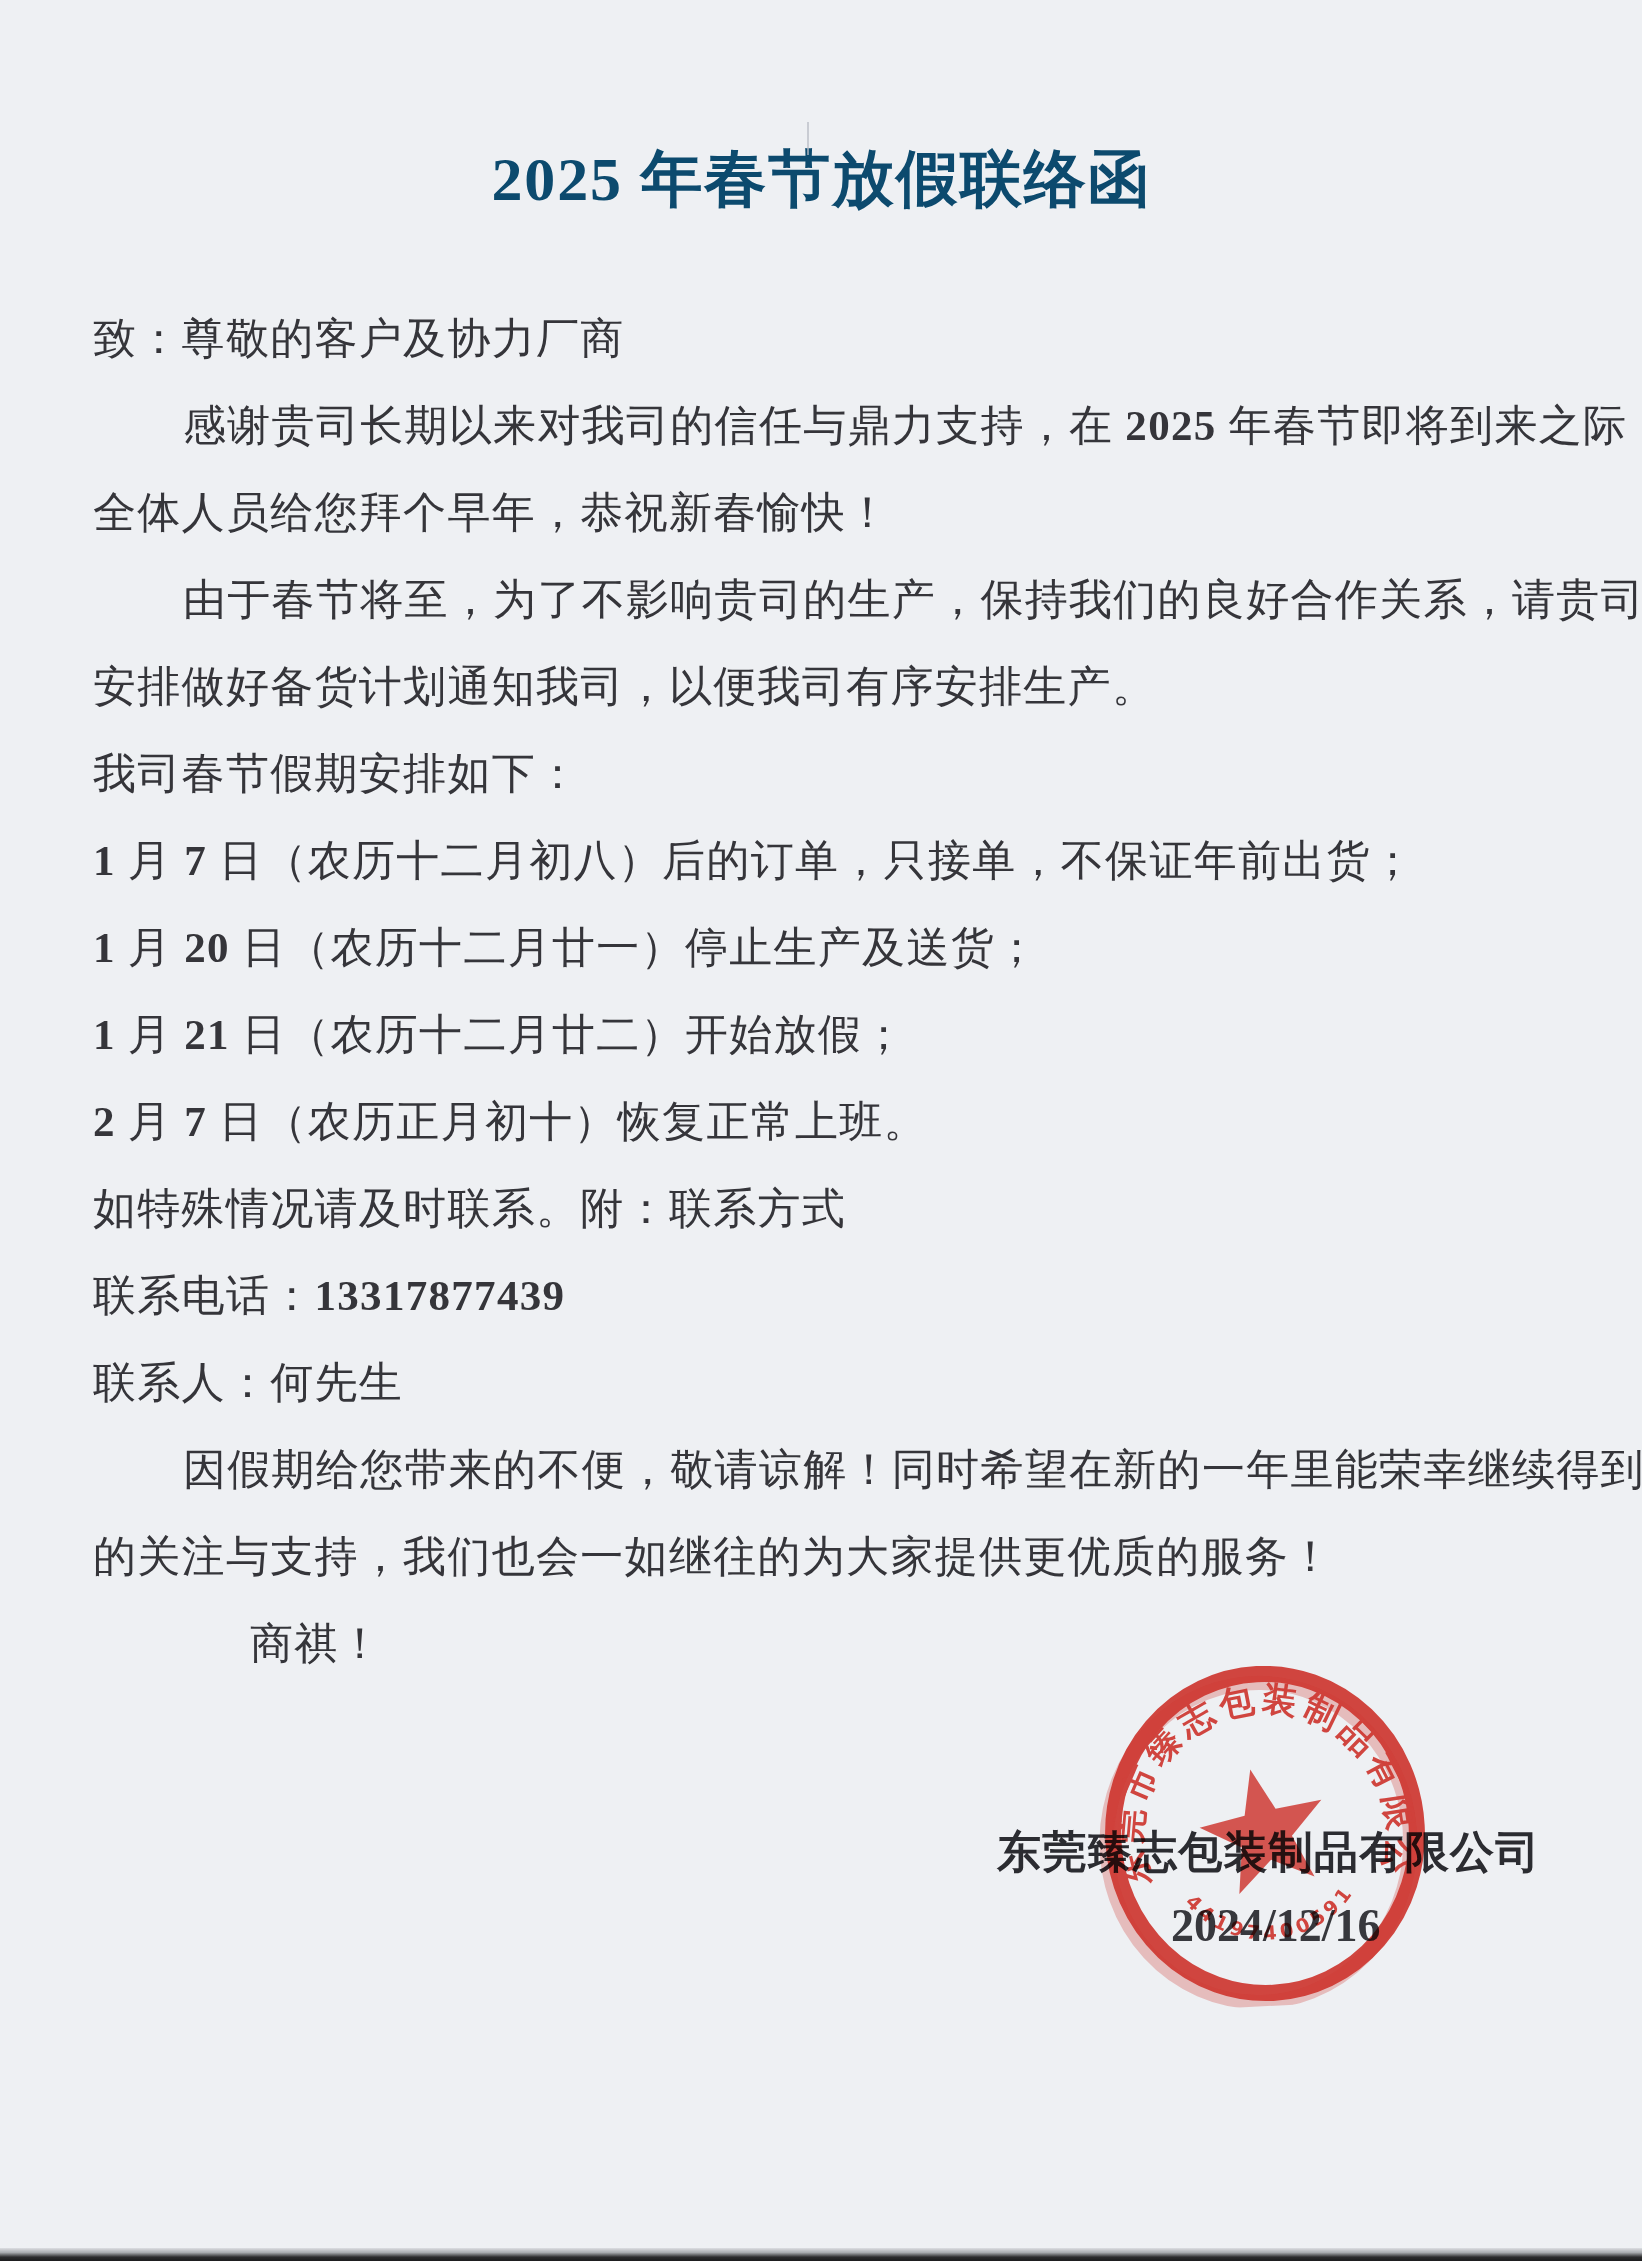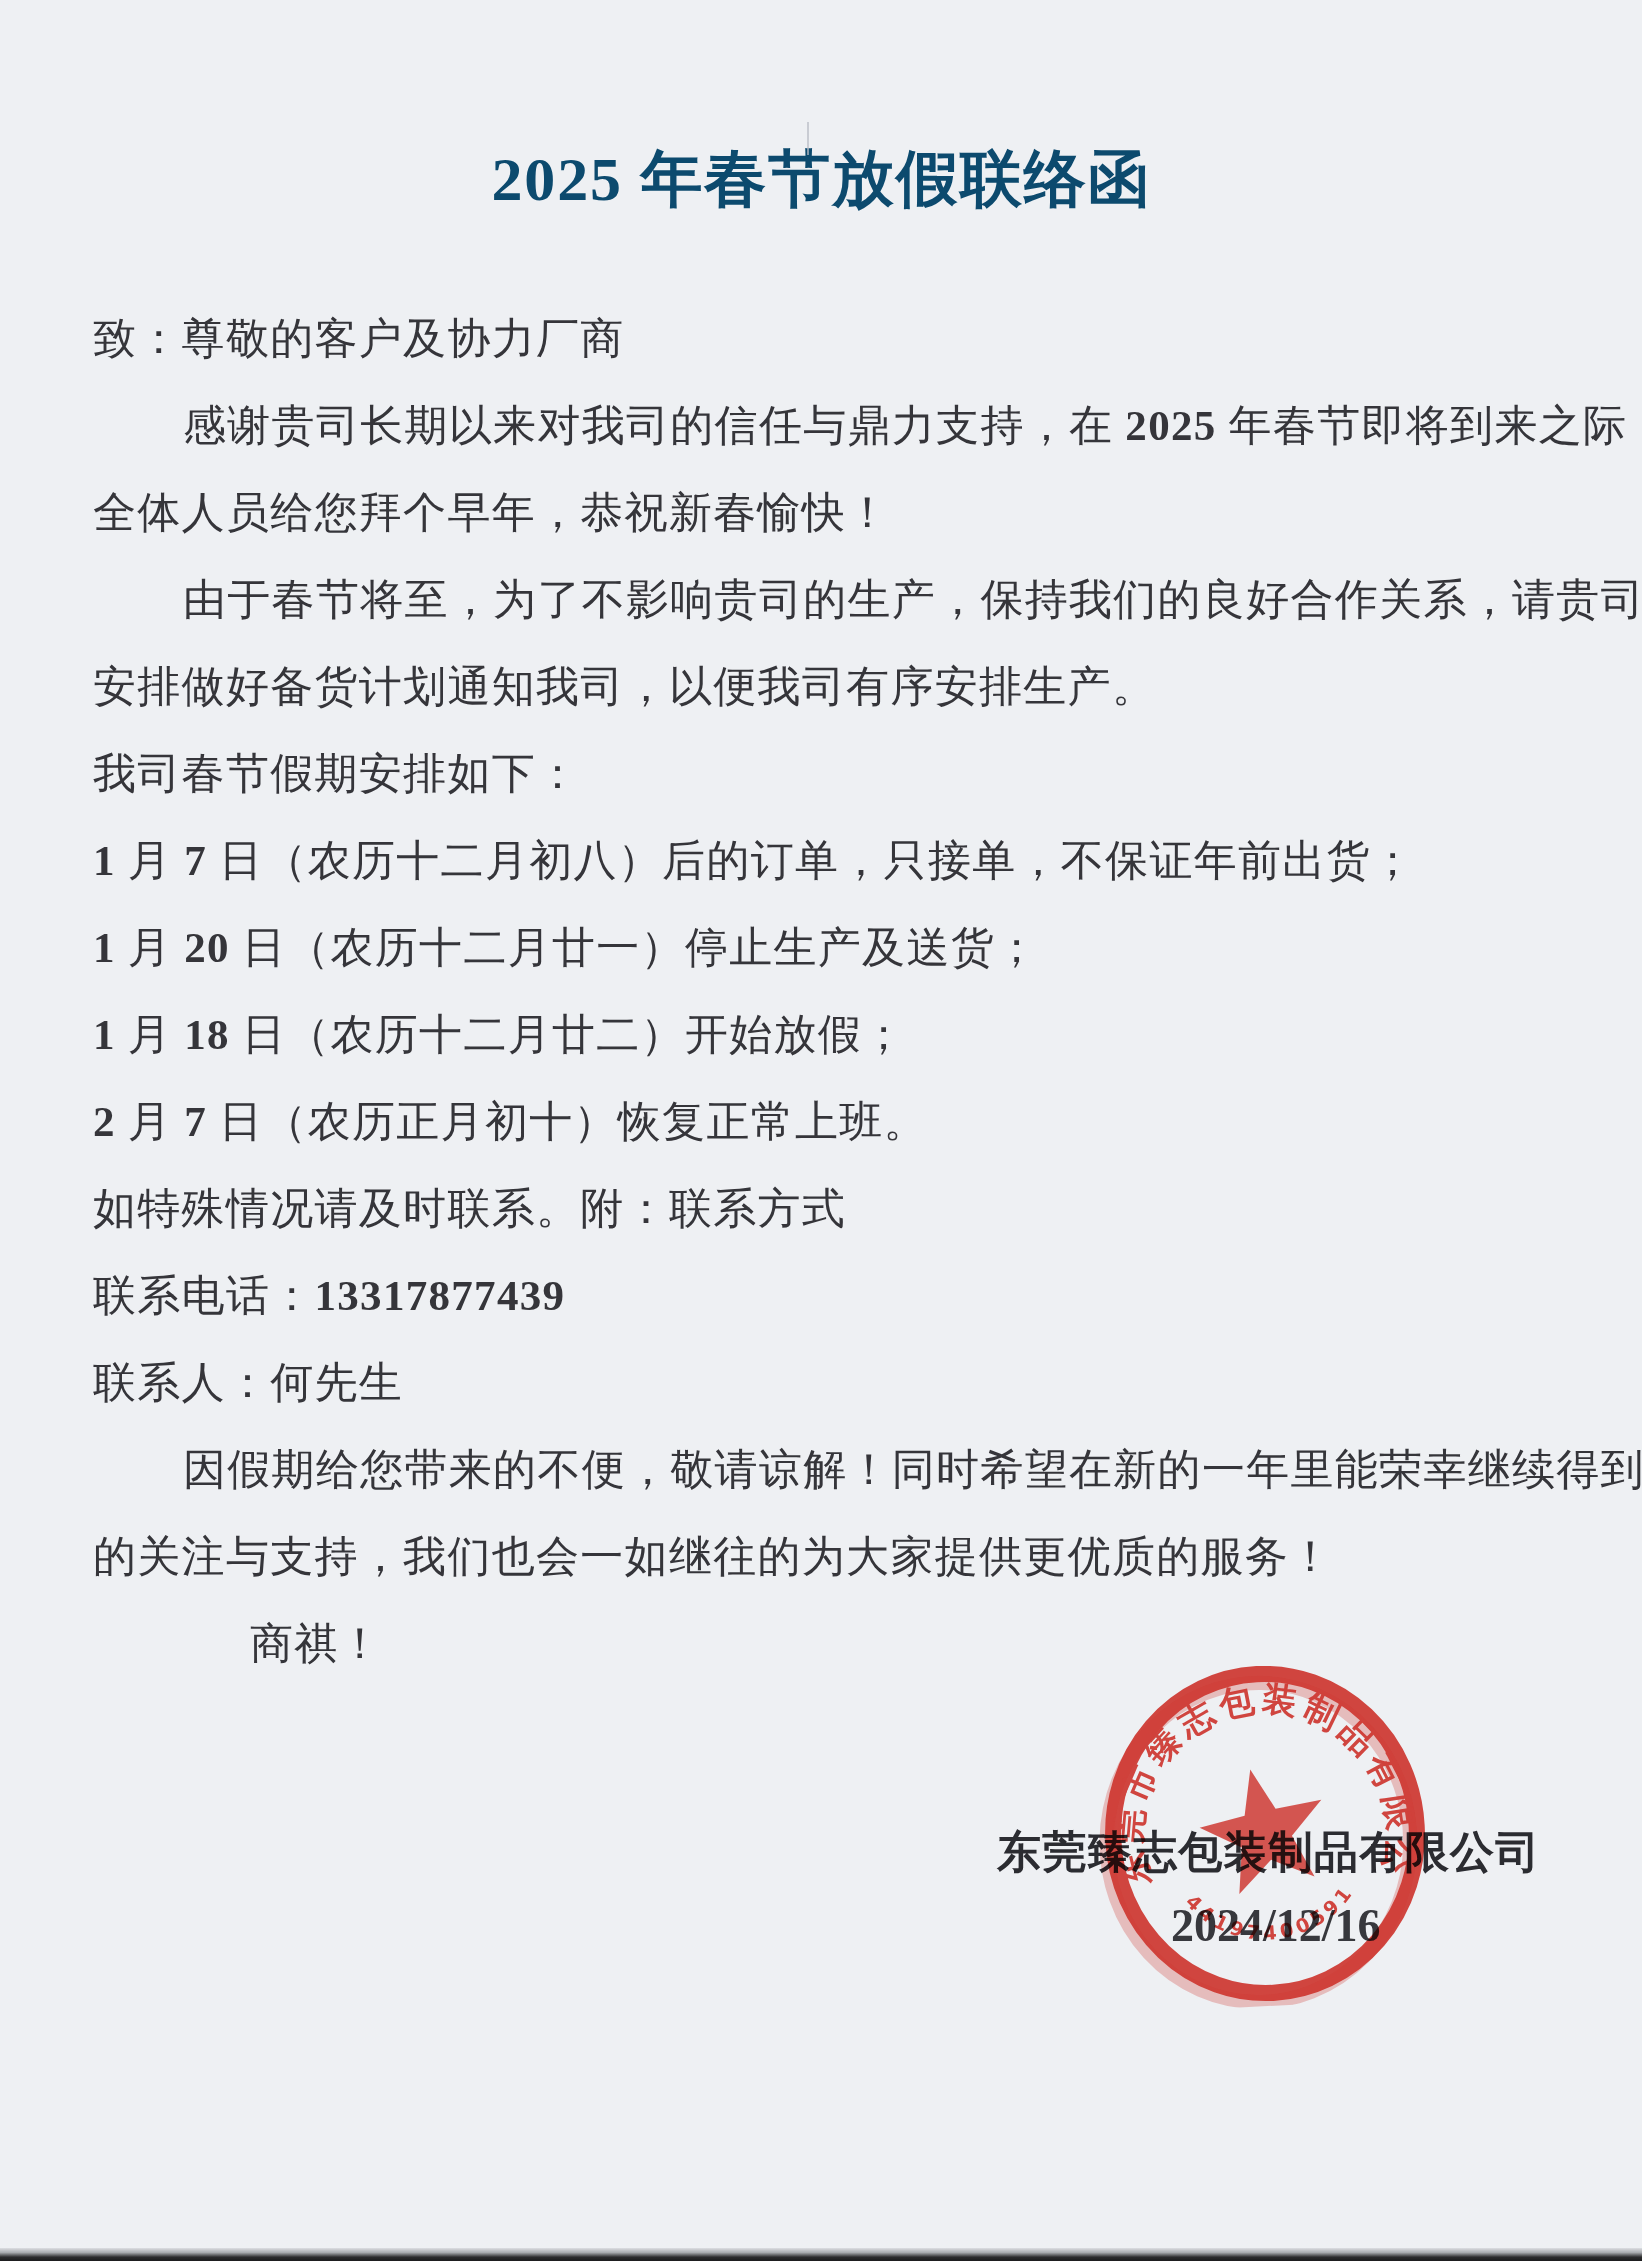--- a/index.html
+++ b/index.html
@@ -66,21 +66,21 @@
 
   <div class="content">
     <div class="line">致：尊敬的客户及协力厂商</div>
     <div class="line indent">感谢贵司长期以来对我司的信任与鼎力支持，在 <b>2025</b> 年春节即将到来之际，我司</div>
     <div class="line">全体人员给您拜个早年，恭祝新春愉快！</div>
     <div class="line indent">由于春节将至，为了不影响贵司的生产，保持我们的良好合作关系，请贵司提前</div>
     <div class="line">安排做好备货计划通知我司，以便我司有序安排生产。</div>
     <div class="line">我司春节假期安排如下：</div>
     <div class="line"><b>1</b> 月 <b>7</b> 日（农历十二月初八）后的订单，只接单，不保证年前出货；</div>
     <div class="line"><b>1</b> 月 <b>20</b> 日（农历十二月廿一）停止生产及送货；</div>
-    <div class="line"><b>1</b> 月 <b>18</b> 日（农历十二月廿二）开始放假；</div>
+    <div class="line"><b>1</b> 月 <b>21</b> 日（农历十二月廿二）开始放假；</div>
     <div class="line"><b>2</b> 月 <b>7</b> 日（农历正月初十）恢复正常上班。</div>
     <div class="line">如特殊情况请及时联系。附：联系方式</div>
     <div class="line">联系电话：<b>13317877439</b></div>
     <div class="line">联系人：何先生</div>
     <div class="line indent">因假期给您带来的不便，敬请谅解！同时希望在新的一年里能荣幸继续得到大家</div>
     <div class="line">的关注与支持，我们也会一如继往的为大家提供更优质的服务！</div>
     <div class="line regards">商祺！</div>
   </div>
 
   <svg class="stamp" viewBox="0 0 516 536">

